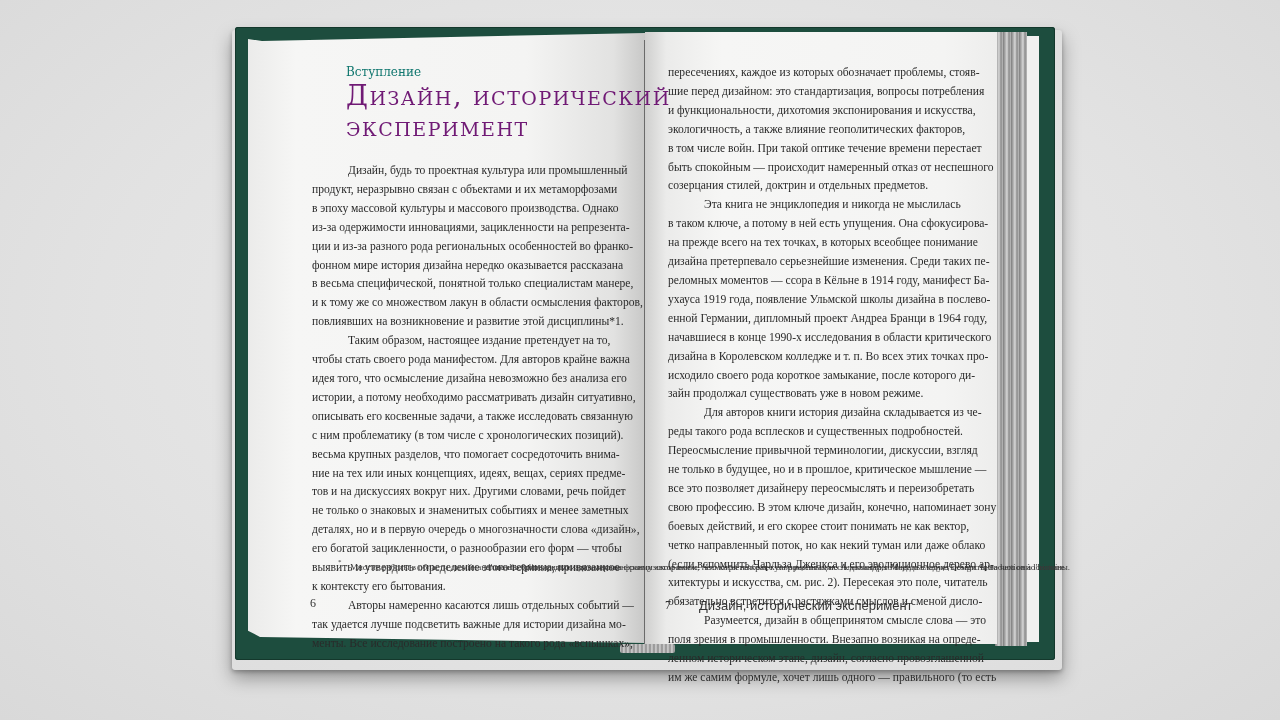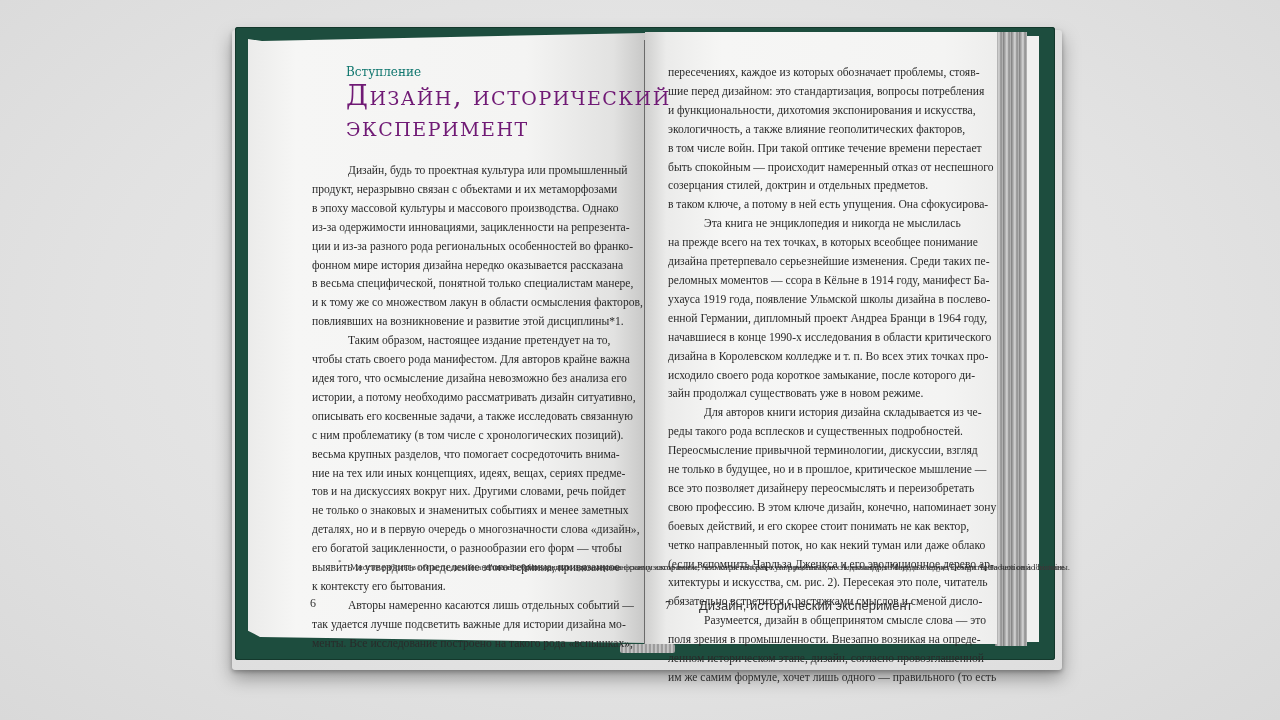--- a/index.html
+++ b/index.html
@@ -128,22 +128,22 @@
 <div class="text folio folio-left">6</div>
 
 <div class="text body right-body" id="right-body">
     <span class="l">пересечениях, каждое из которых обозначает проблемы, стояв-</span>
     <span class="l">шие перед дизайном: это стандартизация, вопросы потребления</span>
     <span class="l">и функциональности, дихотомия экспонирования и искусства,</span>
     <span class="l">экологичность, а также влияние геополитических факторов,</span>
     <span class="l">в том числе войн. При такой оптике течение времени перестает</span>
     <span class="l">быть спокойным — происходит намеренный отказ от неспешного</span>
     <span class="l">созерцания стилей, доктрин и отдельных предметов.</span>
+    <span class="l indent">Эта книга не энциклопедия и никогда не мыслилась</span>
     <span class="l">в таком ключе, а потому в ней есть упущения. Она сфокусирова-</span>
-    <span class="l indent">Эта книга не энциклопедия и никогда не мыслилась</span>
     <span class="l">на прежде всего на тех точках, в которых всеобщее понимание</span>
     <span class="l">дизайна претерпевало серьезнейшие изменения. Среди таких пе-</span>
     <span class="l">реломных моментов — ссора в Кёльне в 1914 году, манифест Ба-</span>
     <span class="l">ухауса 1919 года, появление Ульмской школы дизайна в послево-</span>
     <span class="l">енной Германии, дипломный проект Андреа Бранци в 1964 году,</span>
     <span class="l">начавшиеся в конце 1990-х исследования в области критического</span>
     <span class="l">дизайна в Королевском колледже и т. п. Во всех этих точках про-</span>
     <span class="l">исходило своего рода короткое замыкание, после которого ди-</span>
     <span class="l">зайн продолжал существовать уже в новом режиме.</span>
     <span class="l indent">Для авторов книги история дизайна складывается из че-</span>

